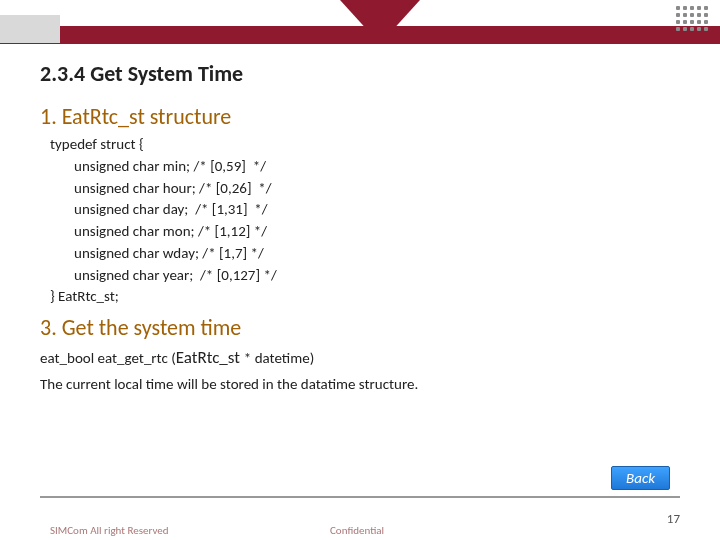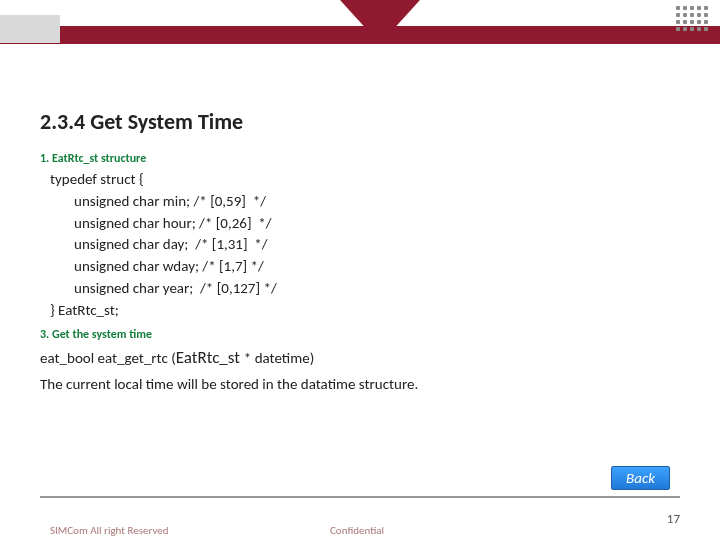--- a/index.html
+++ b/index.html
@@ -51,32 +51,31 @@
     width: 4px;
     height: 4px;
     background: #8a8a8a;
     border-radius: 1px;
   }
   .content {
     position: absolute;
     top: 60px;
     left: 40px;
     width: 640px;
-    margin-top: 48px;
   }
   .title {
     font-size: 22px;
     font-weight: bold;
     color: #222;
     margin-bottom: 16px;
   }
   .sub1 {
-    font-size: 12px;
-    font-weight: bold;
-    color: #15803d;
+    font-size: 22px;
+    font-weight: normal;
+    color: #a16207;
     margin-top: 6px;
     margin-bottom: 4px;
   }
   .code-block {
     font-size: 15px;
     line-height: 1.45;
     color: #222;
     margin-left: 10px;
     font-family: Calibri, Arial, sans-serif;
   }
@@ -162,20 +161,21 @@
 
 <div class="content">
   <div class="title">2.3.4 Get System Time</div>
 
   <div class="sub1">1. EatRtc_st structure</div>
   <div class="code-block">
     <div class="code-line">typedef struct {</div>
     <div class="code-line indent">unsigned char min; /* [0,59]  */</div>
     <div class="code-line indent">unsigned char hour; /* [0,26]  */</div>
     <div class="code-line indent">unsigned char day;  /* [1,31]  */</div>
+    <div class="code-line indent">unsigned char mon; /* [1,12] */</div>
     <div class="code-line indent">unsigned char wday; /* [1,7] */</div>
     <div class="code-line indent">unsigned char year;  /* [0,127] */</div>
     <div class="code-line">} EatRtc_st;</div>
   </div>
 
   <div class="sub1">3. Get the system time</div>
   <div class="sig-mixed">
     <span>eat_bool eat_get_rtc (</span><span class="sig-type">EatRtc_st </span><span>* datetime)</span>
   </div>
   <div class="body-text">The current local time will be stored in the datatime structure.</div>

